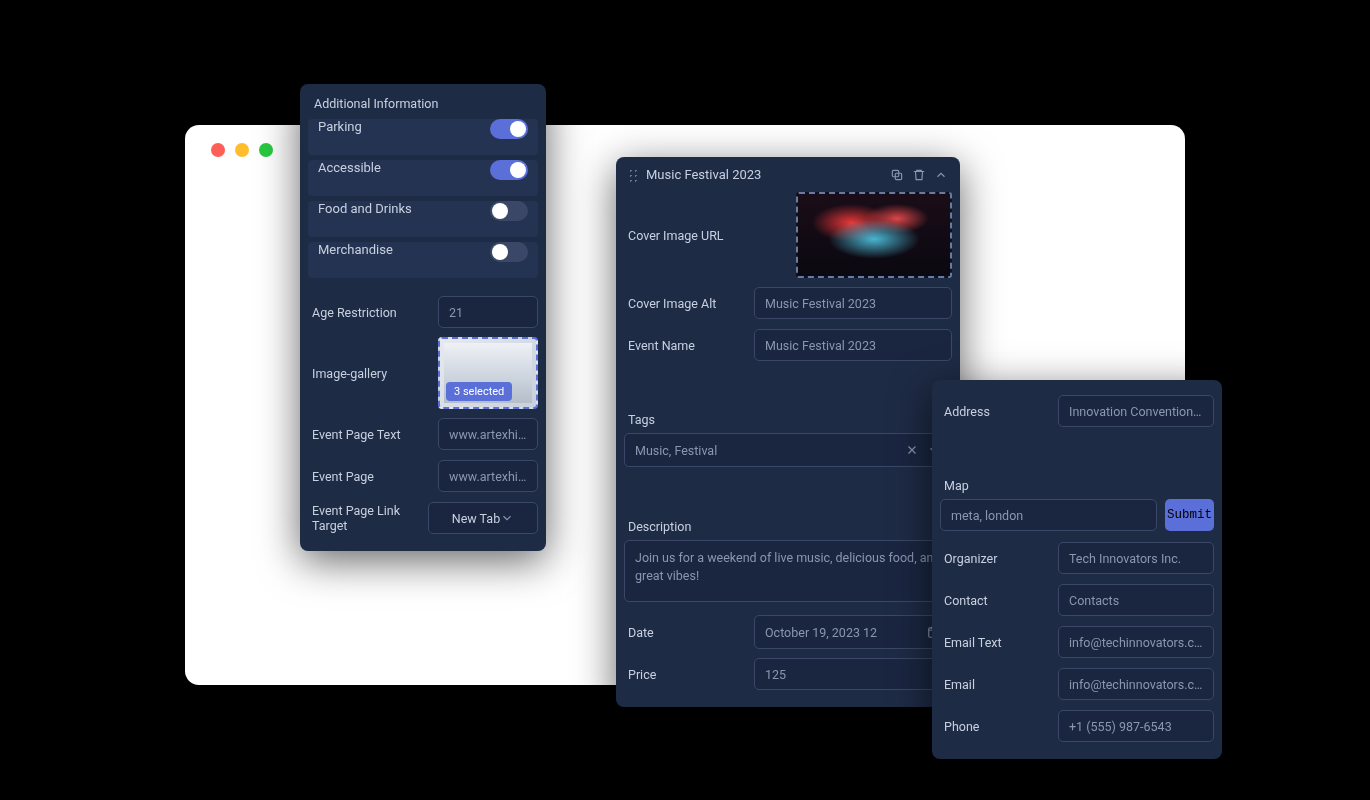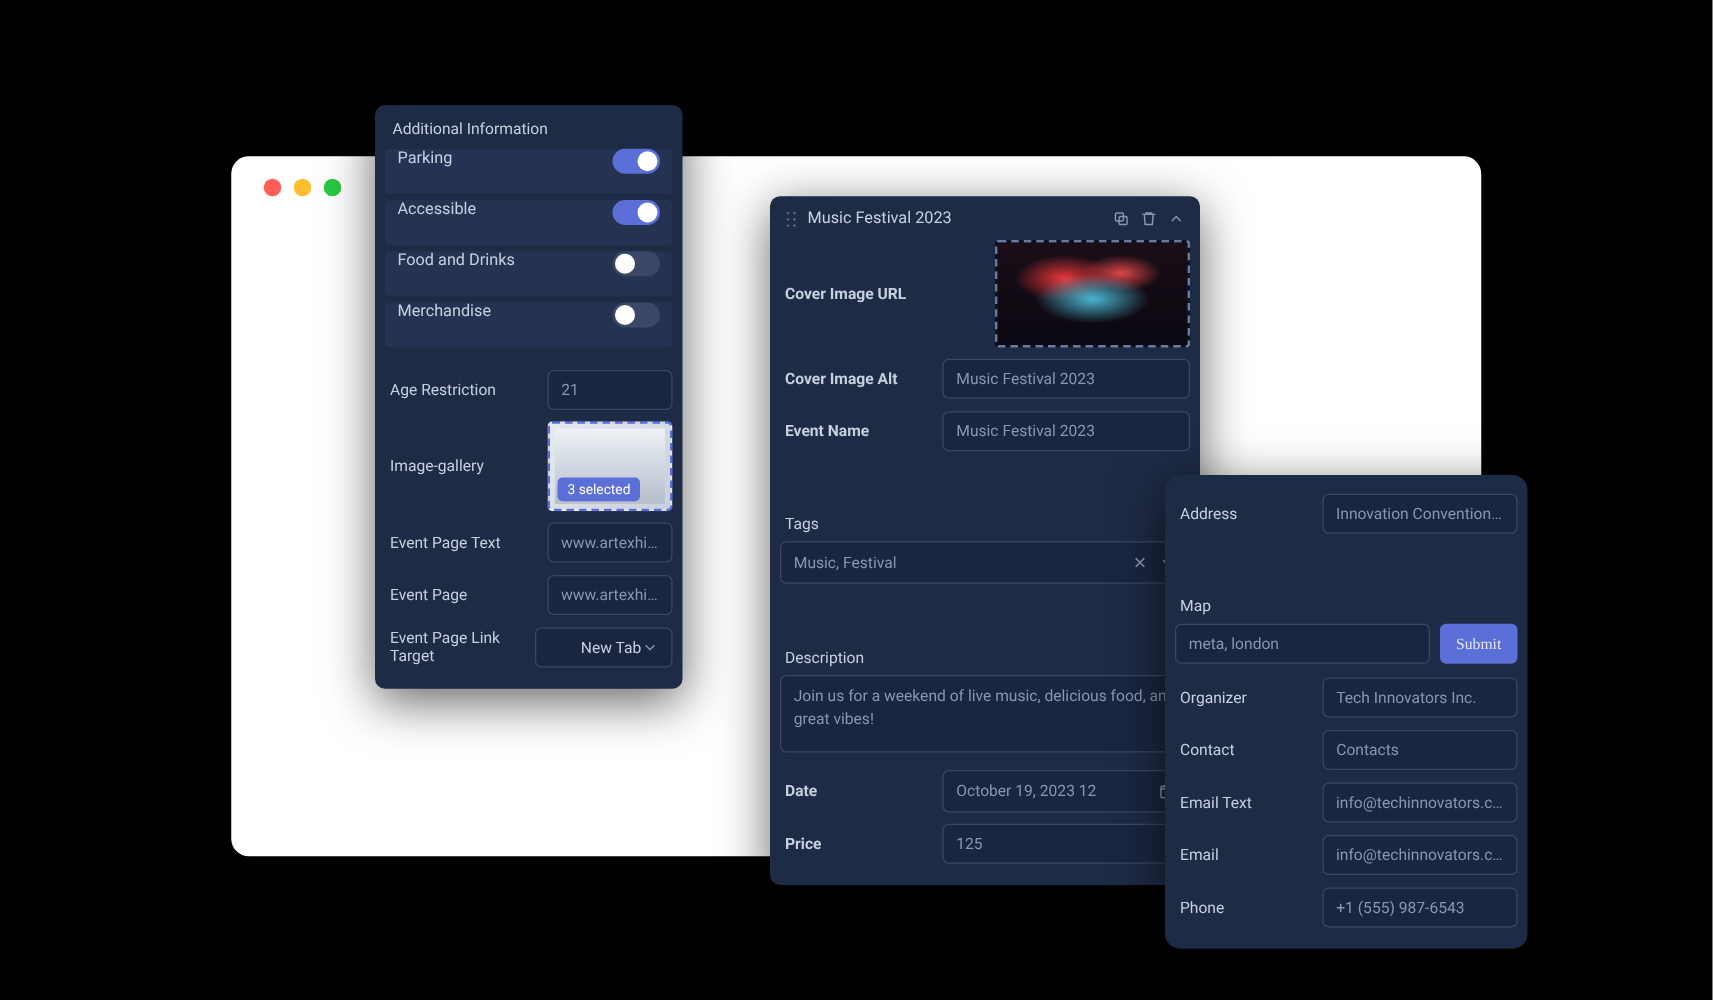--- a/index.html
+++ b/index.html
@@ -107,21 +107,21 @@
     background: #1a2640;
     border: 1px solid #3a4766;
     color: #c8d0e0;
     border-radius: 5px;
     height: 32px;
     padding: 0 10px;
     font-size: 12.5px;
     flex: 1;
     display: flex;
     align-items: center;
-    justify-content: flex-end;
+    justify-content: center;
   }
 
   .thumb-wrap {
     flex: 1;
     position: relative;
     height: 72px;
     border: 2px dashed #5a6fd8;
     border-radius: 4px;
     overflow: hidden;
     background: linear-gradient(135deg, #e6e9ef 0%, #c8d0dc 100%);
@@ -185,31 +185,31 @@
     background: #1a2640; border: 1px solid #3a4766; border-radius: 5px;
     color: #8a96b0; font-size: 12.5px; padding: 8px 10px; width: 100%;
     min-height: 62px; line-height: 1.4; resize: none; font-family: inherit;
   }
   .date-input {
     background: #1a2640; border: 1px solid #3a4766; border-radius: 5px;
     height: 34px; padding: 0 10px; display: flex; align-items: center; justify-content: space-between;
     color: #8a96b0; font-size: 12.5px; flex: 1; min-width: 0;
   }
   .date-input span:first-child { overflow: hidden; text-overflow: ellipsis; white-space: nowrap; }
-  .panel2 .form-row .lbl { flex: 0 0 120px; font-weight: bold; }
+  .panel2 .form-row .lbl { flex: 0 0 120px; }
   .panel2 .text-input { color: #8a96b0; }
 
   
-  .panel3 { left: 932px; top: 380px; width: 290px; border-radius: 12px; }
+  .panel3 { left: 932px; top: 380px; width: 290px; }
   .panel3 .form-row .lbl { flex: 0 0 108px; }
   .map-row { display: flex; gap: 8px; align-items: flex-end; }
   .btn-submit {
-    background: #5a6fd8; color: #e5e5e5; border: none; border-radius: 5px;
-    height: 32px; padding: 0 13px; font-size: 12.5px; cursor: pointer;
-    font-family: Liberation Serif, serif;
+    background: #5a6fd8; color: #000000; border: none; border-radius: 5px;
+    height: 32px; padding: 0 2px; font-size: 12.5px; cursor: pointer;
+    font-family: Liberation Mono, monospace;
   }
 
   svg { display: block; }
 </style>
 </head>
 <body>
 
 <div class="browser-window">
   <div class="traffic-lights">
     <span class="tl-red"></span>

